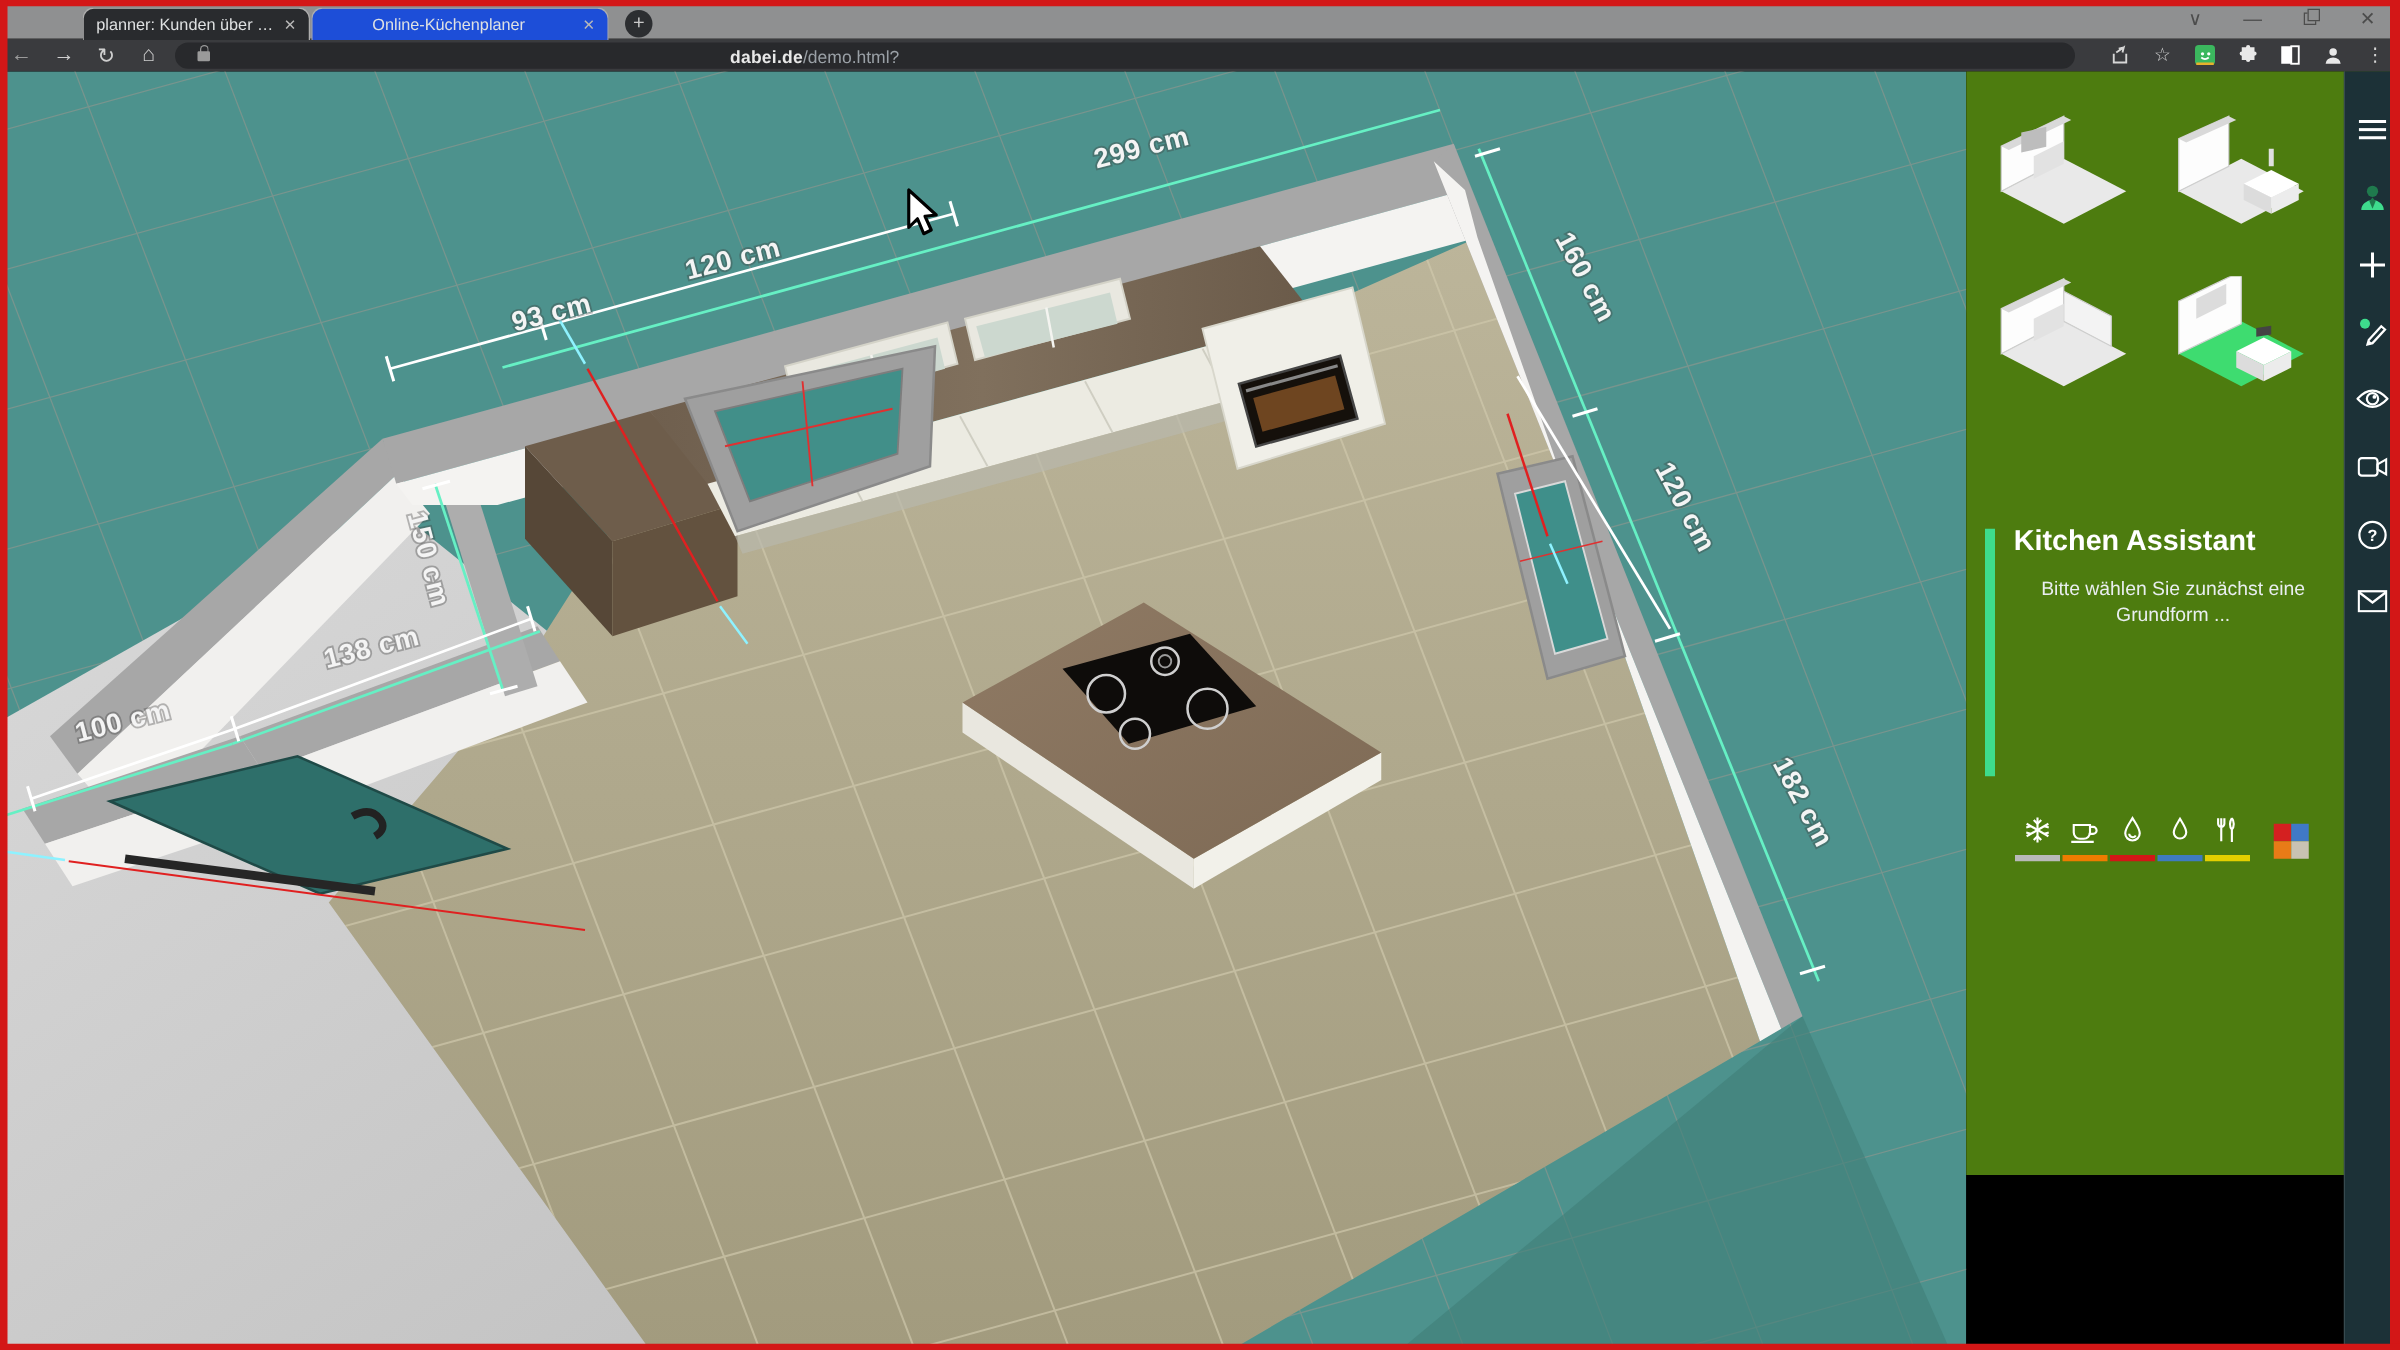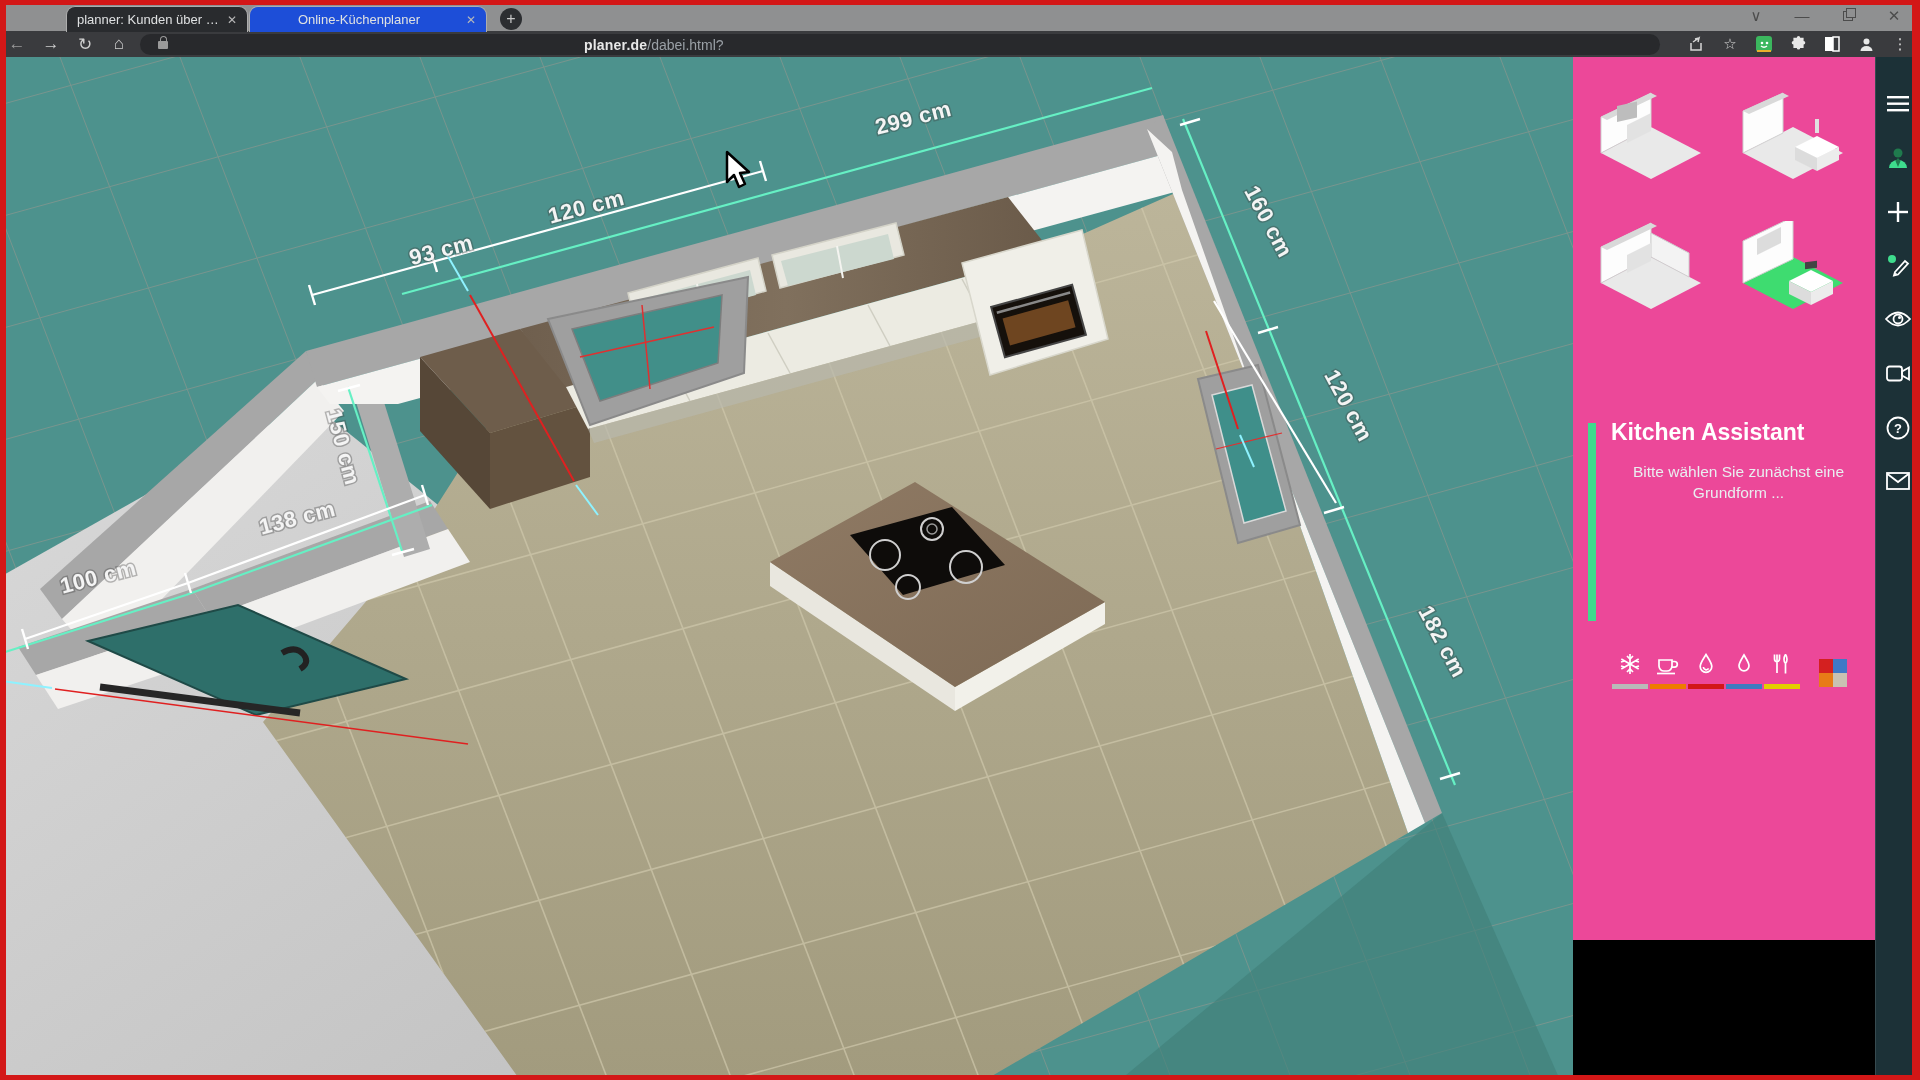--- a/index.html
+++ b/index.html
@@ -42,21 +42,21 @@
   #url-domain{font-weight:bold;letter-spacing:.2px;margin-left:406px;}
   #url-path{color:#9aa0a6;}
   .tb-right{position:absolute;right:10px;top:0;height:26px;display:flex;align-items:center;gap:14px;}
   .tb-ic{width:20px;height:20px;display:flex;align-items:center;justify-content:center;color:#d6d6d6;font-size:15px;}
   
   #content{position:absolute;left:0;top:57px;width:1920px;height:1023px;}
   #scene{position:absolute;left:0;top:0;}
   .dim{fill:#f4f4f4;font-size:22px;font-weight:bold;letter-spacing:.5px;
        paint-order:stroke;stroke:rgba(60,60,60,.35);stroke-width:3px;}
   
-  #sidebar{position:absolute;left:1573px;top:0;width:347px;height:883px;background:#ec4899;}
+  #sidebar{position:absolute;left:1573px;top:0;width:347px;height:883px;background:#4d7c0f;}
   #icon-strip{position:absolute;right:0;top:0;width:44px;height:1023px;background:#1c3137;
               border-left:1px solid rgba(255,255,255,.12);}
   .strip-ic{position:absolute;left:0;width:44px;height:34px;display:flex;align-items:center;
             justify-content:center;cursor:pointer;}
   #thumb-grid{position:absolute;left:14px;top:34px;width:282px;display:grid;
               grid-template-columns:128px 128px;grid-column-gap:14px;grid-row-gap:28px;}
   .thumb{width:128px;height:102px;cursor:pointer;}
   
   #assistant{position:absolute;left:15px;top:362px;width:278px;}
   #assistant-bar{position:absolute;left:0;top:4px;width:8px;height:198px;background:#3edc8d;}
@@ -92,22 +92,22 @@
 </div>
 <div id="new-tab">+</div>
 
 <div id="toolbar">
   <span class="nav-ic" id="back-ic">←</span>
   <span class="nav-ic">→</span>
   <span class="nav-ic">↻</span>
   <span class="nav-ic">⌂</span>
   <div id="urlbar">
     <span class="lock"></span>
-    <span id="url-domain">planer.de</span>
-    <span id="url-path">/dabei.html?</span>
+    <span id="url-domain">dabei.de</span>
+    <span id="url-path">/demo.html?</span>
   </div>
   <div class="tb-right">
     <span class="tb-ic">
       <svg width="17" height="17" viewBox="0 0 17 17">
           <path d="M3,7 v7 h10 v-7" fill="none" stroke="#d6d6d6" stroke-width="1.5"></path>
           <path d="M5,6 L11,2 l-1,4 m1,-4 l-4,1" fill="none" stroke="#d6d6d6" stroke-width="1.5"></path>
         </svg>
     </span>
     <span class="tb-ic">☆</span>
     <span class="tb-ic">

